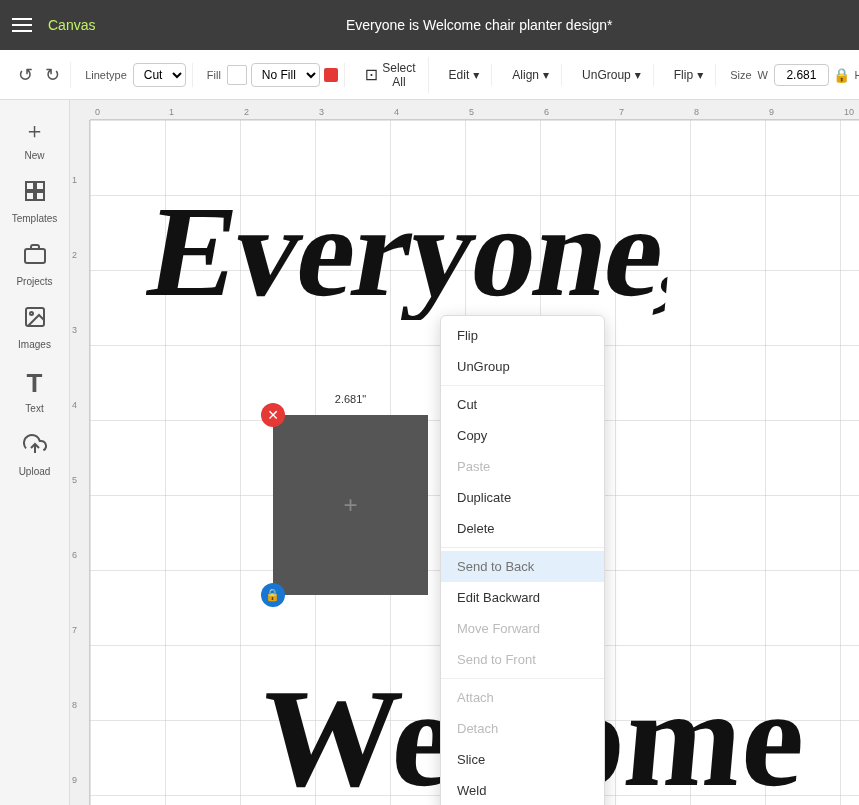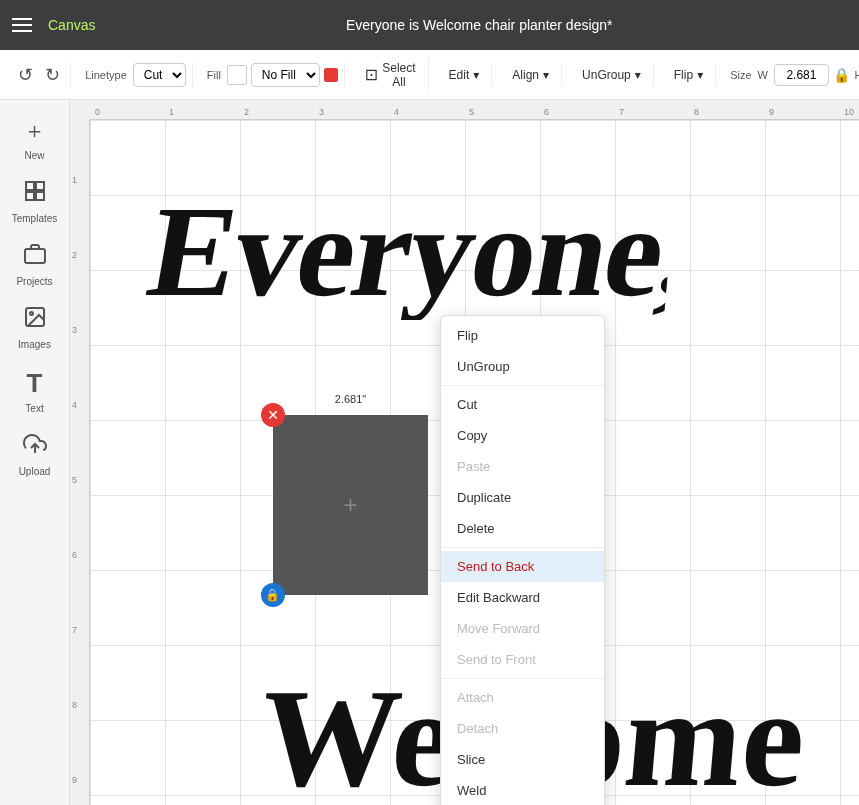--- a/index.html
+++ b/index.html
@@ -274,21 +274,21 @@
       overflow: hidden;
     }
     .ctx-item {
       padding: 8px 16px;
       font-size: 13px;
       color: #333;
       cursor: pointer;
       display: flex;
       align-items: center;
     }
-    .ctx-item.active { background: #e3f0fb; color: #b91c1c; font-weight: 500; }
+    .ctx-item.active { background: #e3f0fb; color: #737373; font-weight: 500; }
     .ctx-item.disabled { color: #bbb; cursor: default; pointer-events: none; }
     .ctx-divider { height: 1px; background: #eee; margin: 3px 0; }
   </style>
 </head>
 <body>
 
 <div class="top-bar">
   <div class="hamburger-icon">
     <span></span>
       <span></span>

